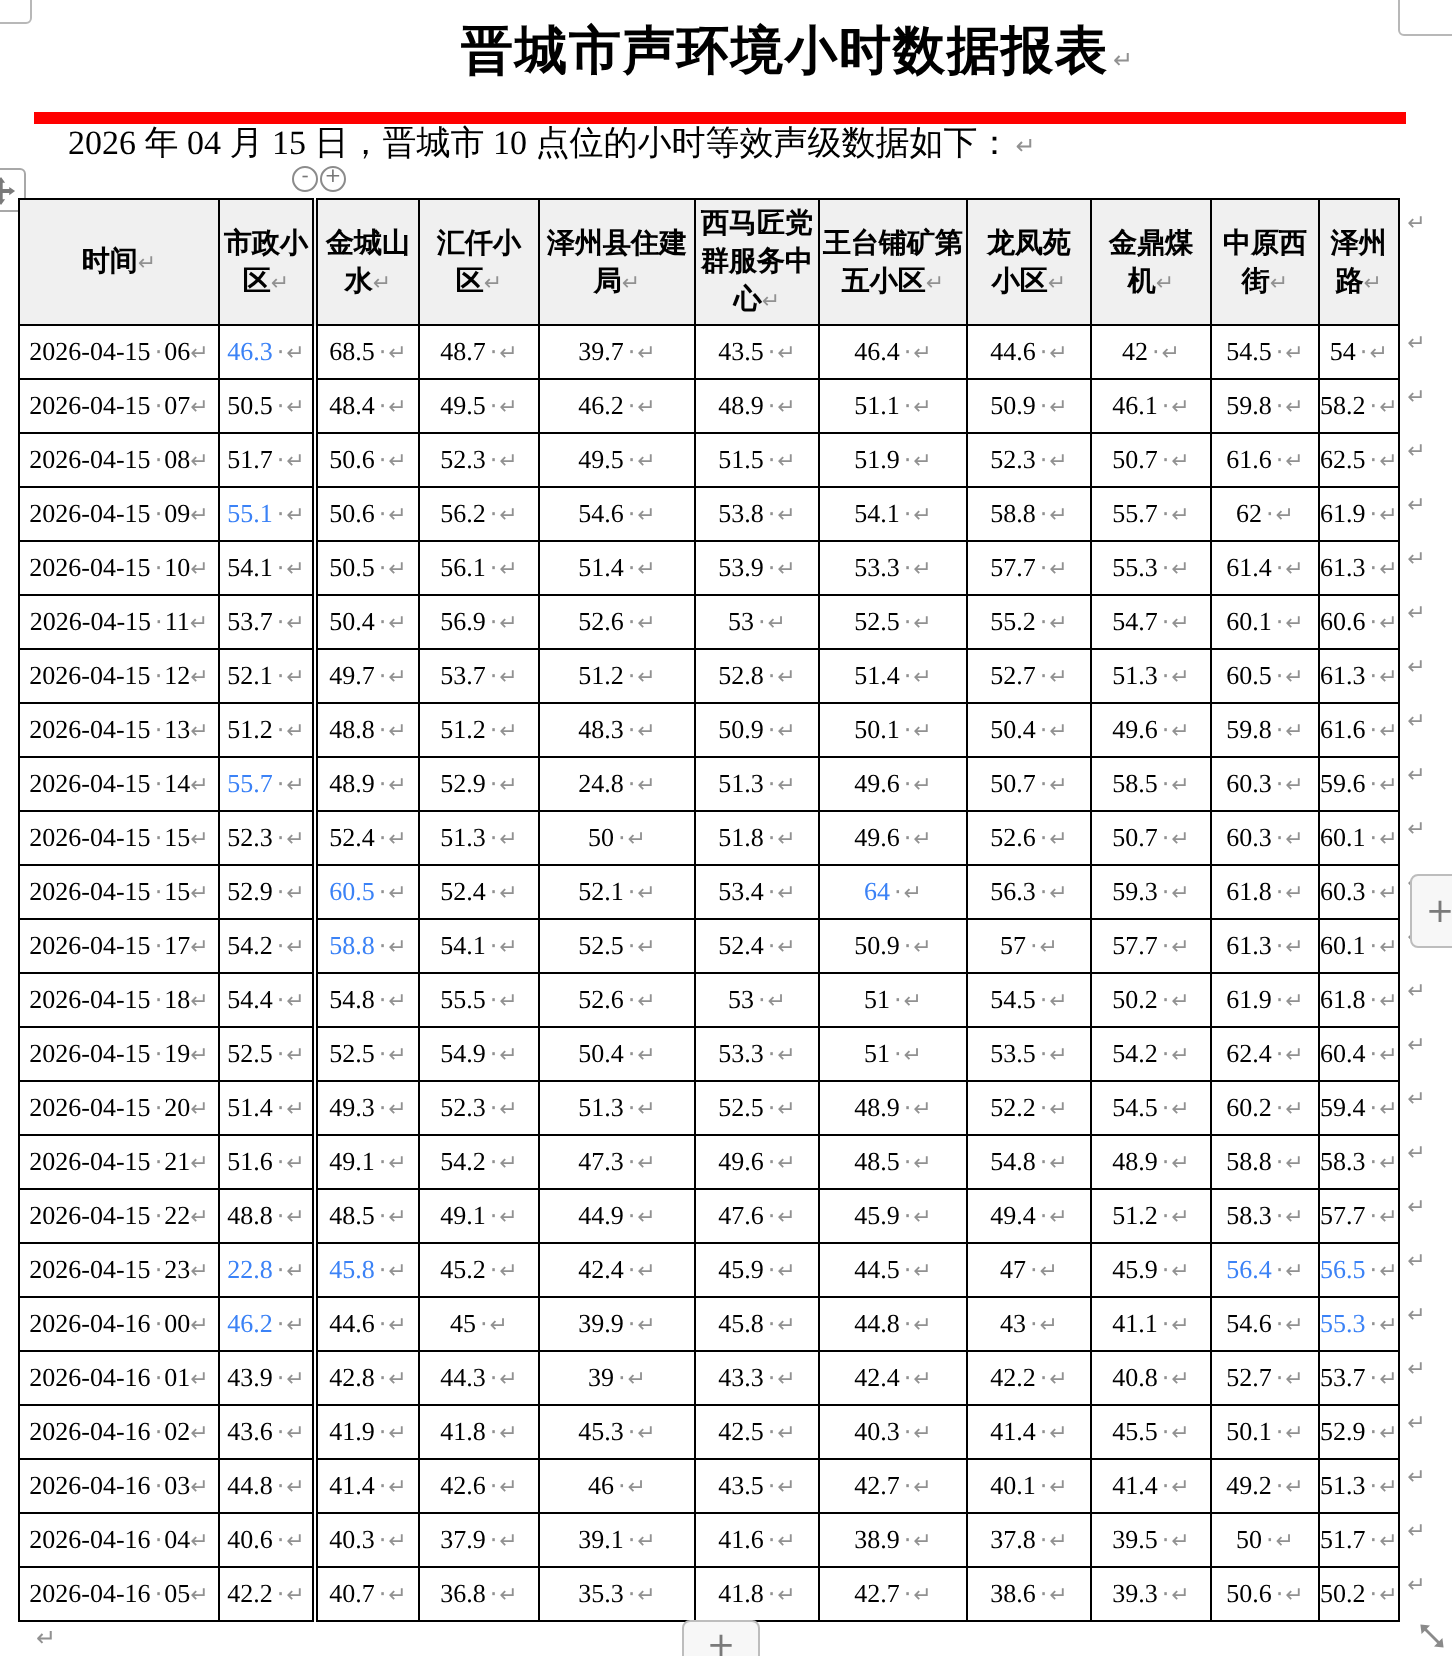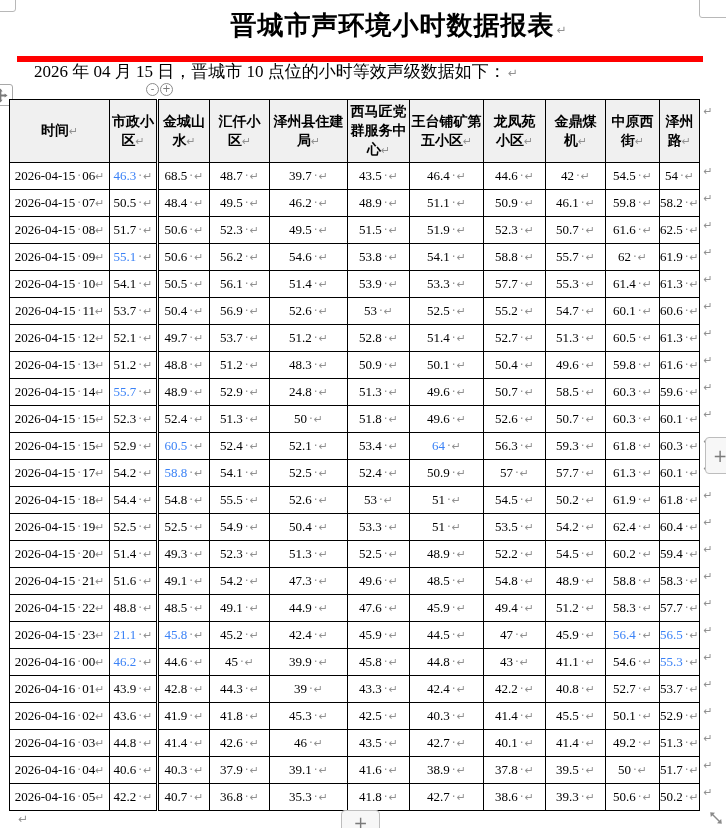--- a/index.html
+++ b/index.html
@@ -354,21 +354,21 @@
         <td><span class="vtxt">44.9</span><span class="dot">·</span><span class="pl">↵</span></td>
         <td><span class="vtxt">47.6</span><span class="dot">·</span><span class="pl">↵</span></td>
         <td><span class="vtxt">45.9</span><span class="dot">·</span><span class="pl">↵</span></td>
         <td><span class="vtxt">49.4</span><span class="dot">·</span><span class="pl">↵</span></td>
         <td><span class="vtxt">51.2</span><span class="dot">·</span><span class="pl">↵</span></td>
         <td><span class="vtxt">58.3</span><span class="dot">·</span><span class="pl">↵</span></td>
         <td class="rel"><span class="vtxt">57.7</span><span class="dot">·</span><span class="pl">↵</span><span class="row-end">↵</span></td>
       </tr>
       <tr>
         <td class="time"><span class="vtxt">2026-04-15</span><span class="dot">·</span><span class="vtxt">23</span><span class="pl">↵</span></td>
-        <td class="dbl"><span class="vtxt red">21.1</span><span class="dot">·</span><span class="pl">↵</span></td>
+        <td class="dbl"><span class="vtxt red">22.8</span><span class="dot">·</span><span class="pl">↵</span></td>
         <td><span class="vtxt red">45.8</span><span class="dot">·</span><span class="pl">↵</span></td>
         <td><span class="vtxt">45.2</span><span class="dot">·</span><span class="pl">↵</span></td>
         <td><span class="vtxt">42.4</span><span class="dot">·</span><span class="pl">↵</span></td>
         <td><span class="vtxt">45.9</span><span class="dot">·</span><span class="pl">↵</span></td>
         <td><span class="vtxt">44.5</span><span class="dot">·</span><span class="pl">↵</span></td>
         <td><span class="vtxt">47</span><span class="dot">·</span><span class="pl">↵</span></td>
         <td><span class="vtxt">45.9</span><span class="dot">·</span><span class="pl">↵</span></td>
         <td><span class="vtxt red">56.4</span><span class="dot">·</span><span class="pl">↵</span></td>
         <td class="rel"><span class="vtxt red">56.5</span><span class="dot">·</span><span class="pl">↵</span><span class="row-end">↵</span></td>
       </tr>

